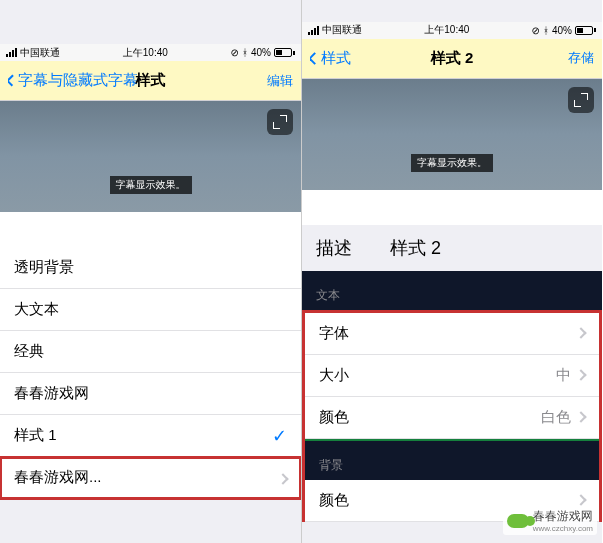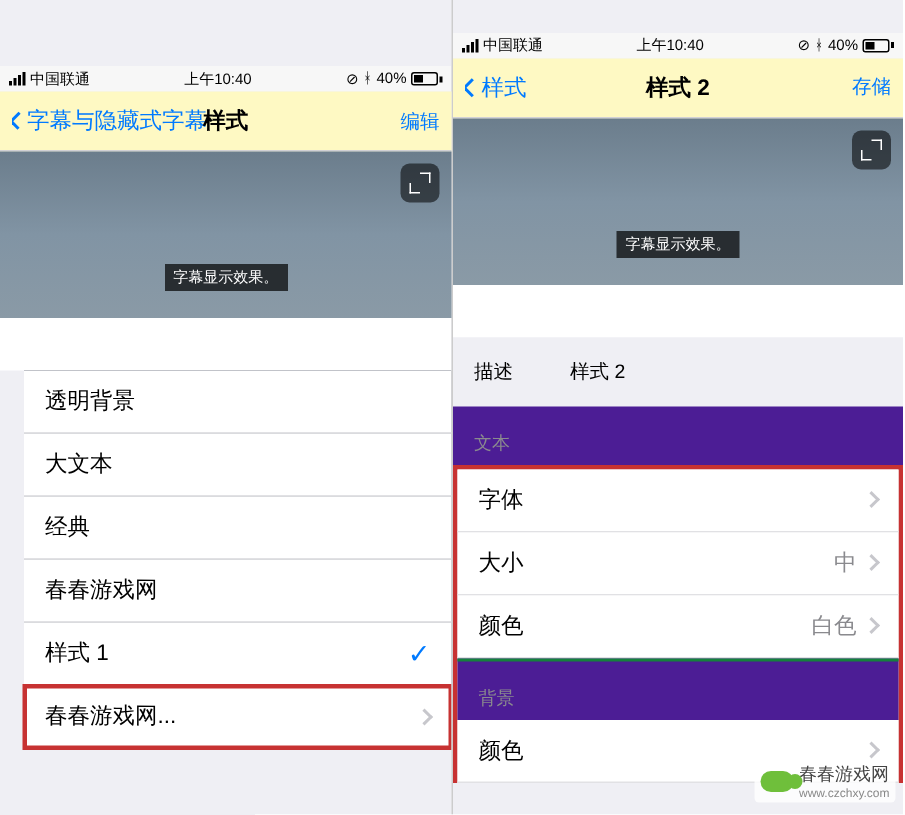--- a/index.html
+++ b/index.html
@@ -72,36 +72,36 @@
     content:""; position:absolute; width:6px; height:6px;
     border:1.5px solid #fff;
   }
   .expand-icon::before { top:0; right:0; border-left:none; border-bottom:none; }
   .expand-icon::after { bottom:0; left:0; border-right:none; border-top:none; }
   .caption-sample {
     position:absolute; bottom:18px; left:50%; transform:translateX(-50%);
     background:rgba(0,0,0,0.7); color:#fff; font-size:10px; padding:2px 6px;
   }
   .spacer-white { background:#fff; height:35px; }
-  .list { background:#0f172a;margin-left:16px; }
+  .list { background:#0f172a; }
   .row {
     height:42px; padding:0 14px; display:flex; align-items:center;
     justify-content:space-between; border-bottom:1px solid #e1e1e4;
     font-size:15px; color:#000; background:#fff;
   }
   .row .check { color:#007aff; font-size:18px; }
   .row .chev { color:#c7c7cc; }
   .chevron-right { display:inline-block; width:8px; height:8px; border-top:2px solid #c7c7cc; border-right:2px solid #c7c7cc; transform:rotate(45deg); }
   .highlight { outline:3px solid #c73232; outline-offset:-2px; }
   .desc-row {
     display:flex; align-items:center; gap:38px; padding:0 14px;
-    height:46px; background:#efeff4; font-size:13px; color:#000;
+    height:46px; background:#efeff4; font-size:18px; color:#000;
   }
   .section-header {
-    padding:16px 14px 6px; font-size:12px; color:#8a8a8e; background:#4c1d95;
+    padding:16px 14px 6px; font-size:12px; color:#8a8a8e; background:#0f172a;
   }
   .row .value { color:#8a8a8e; font-size:15px; margin-right:6px; }
   .row .tail { display:flex; align-items:center; }
   .big-highlight {
     border:3px solid #c73232; border-bottom:none;
   }
   .watermark {
     position:absolute; right:6px; bottom:8px; display:flex; align-items:center; gap:4px;
     font-size:12px; color:#444; background:rgba(255,255,255,0.8); padding:2px 4px; border-radius:3px;
     z-index:10;

